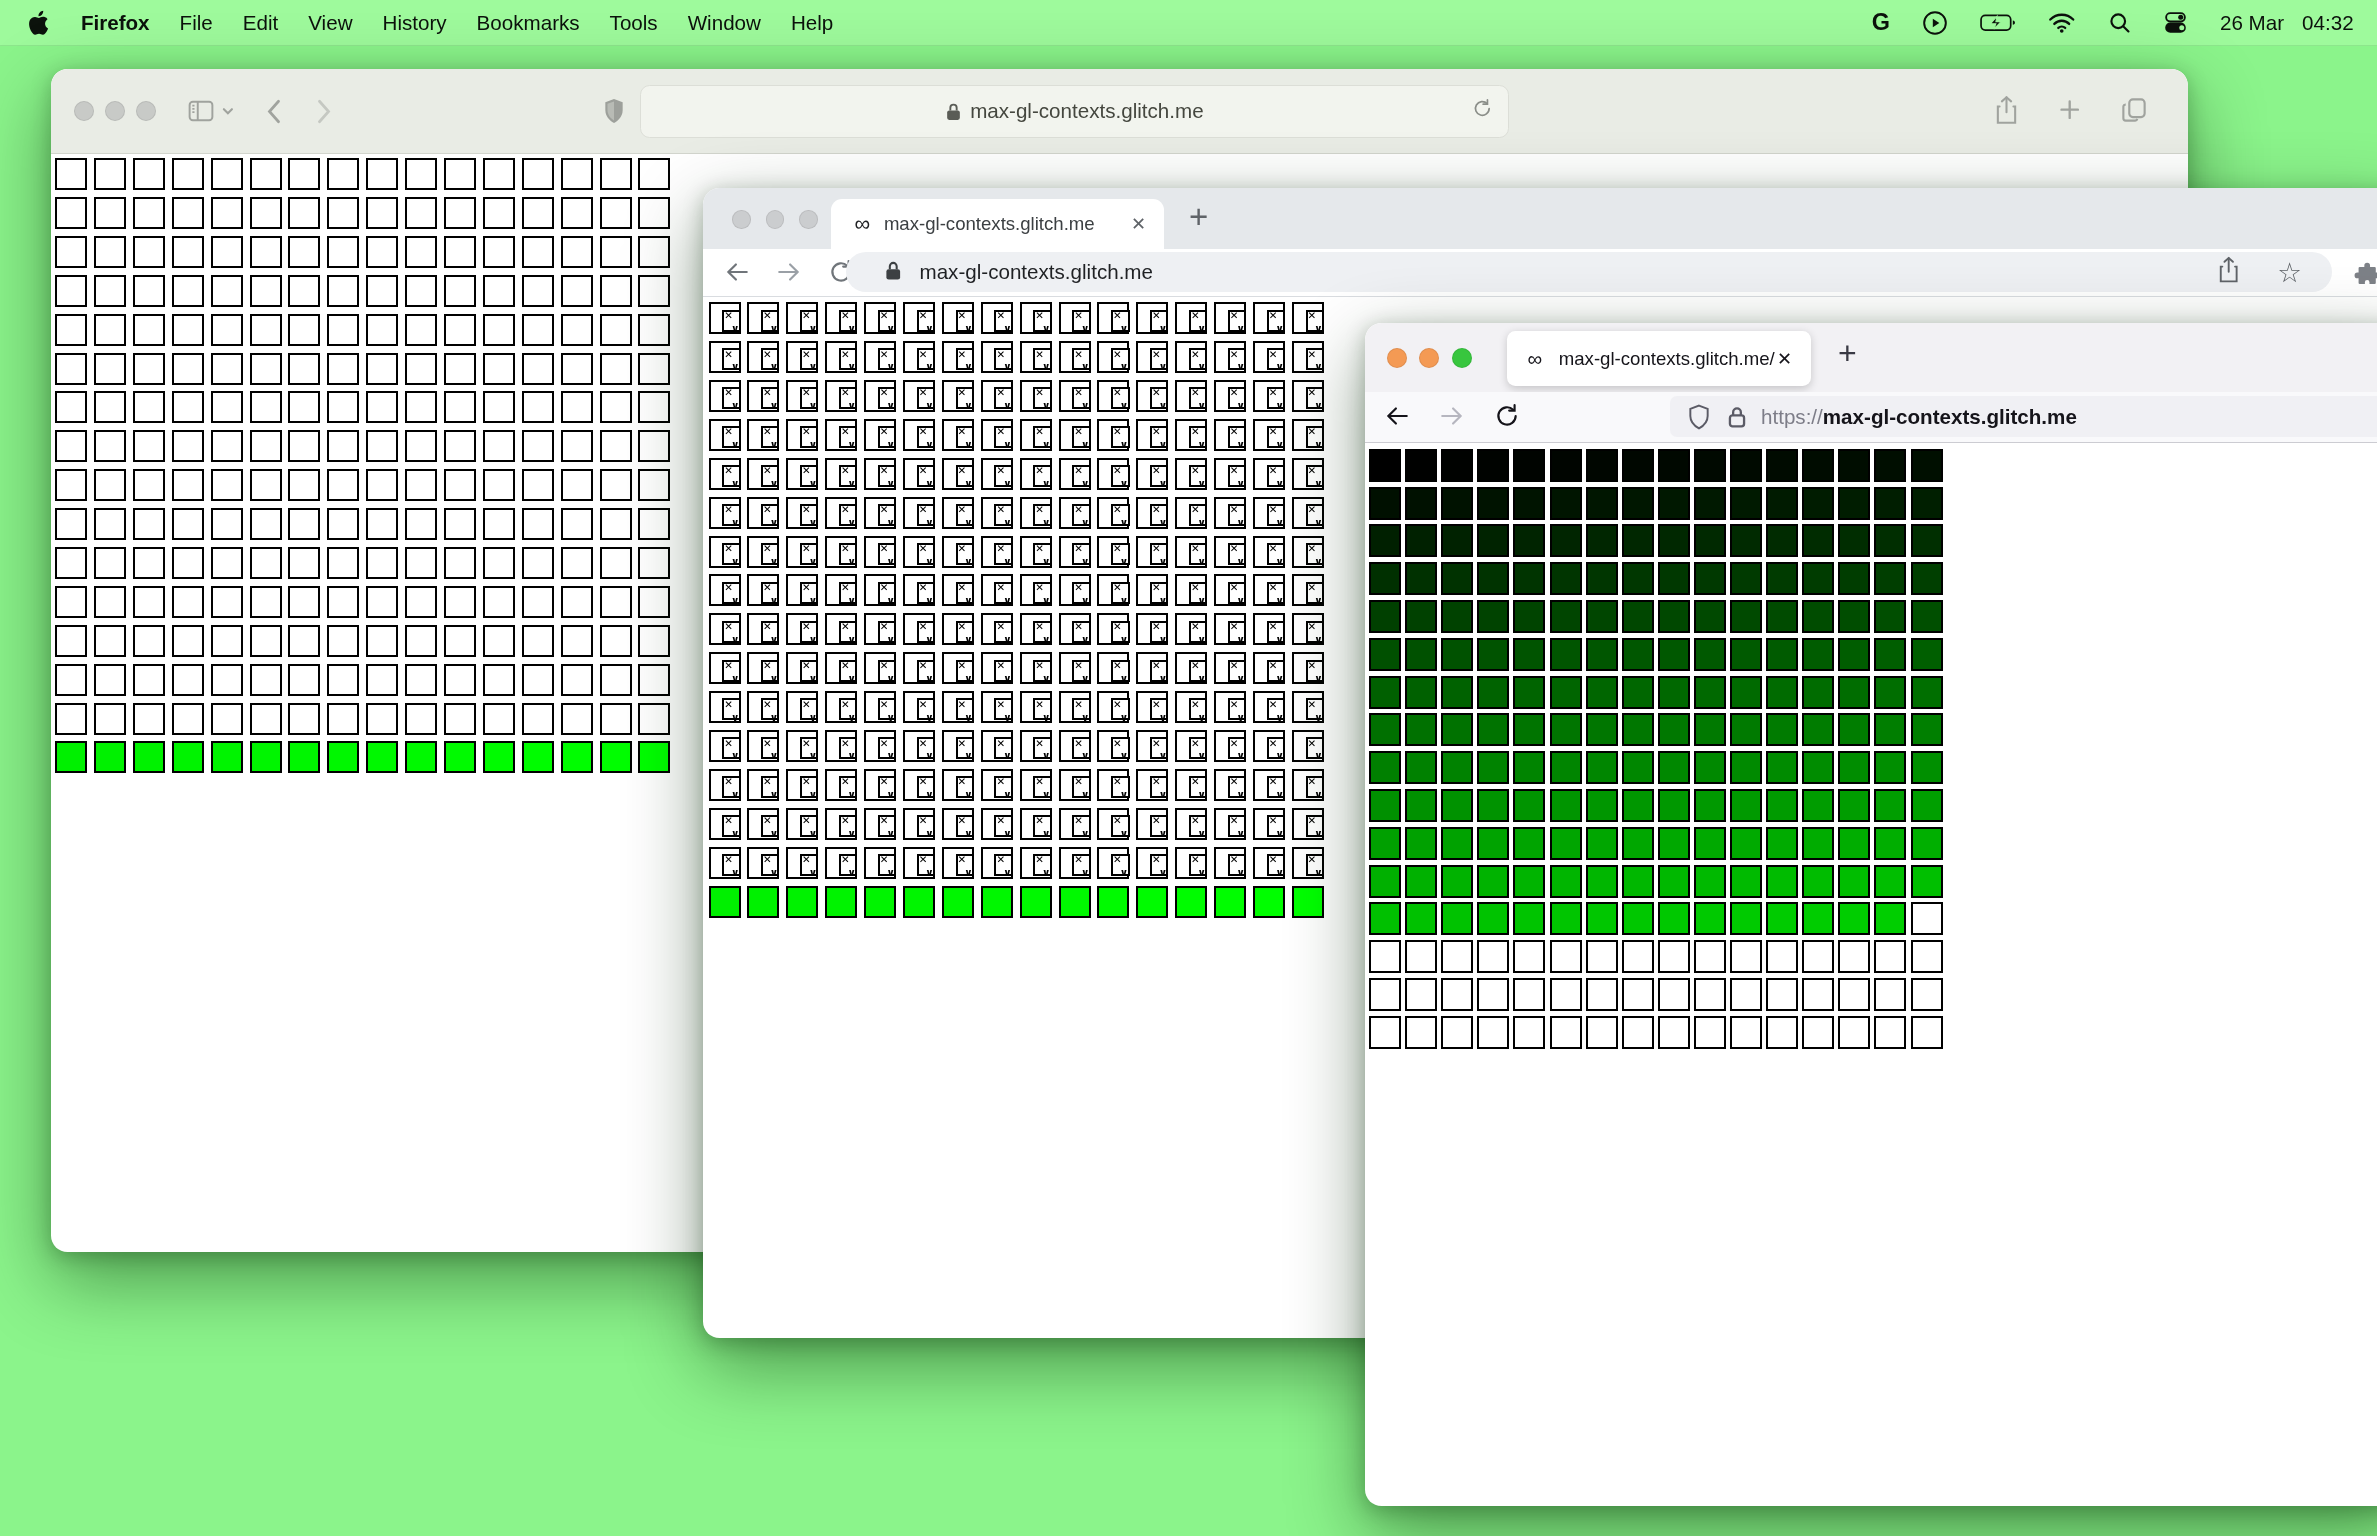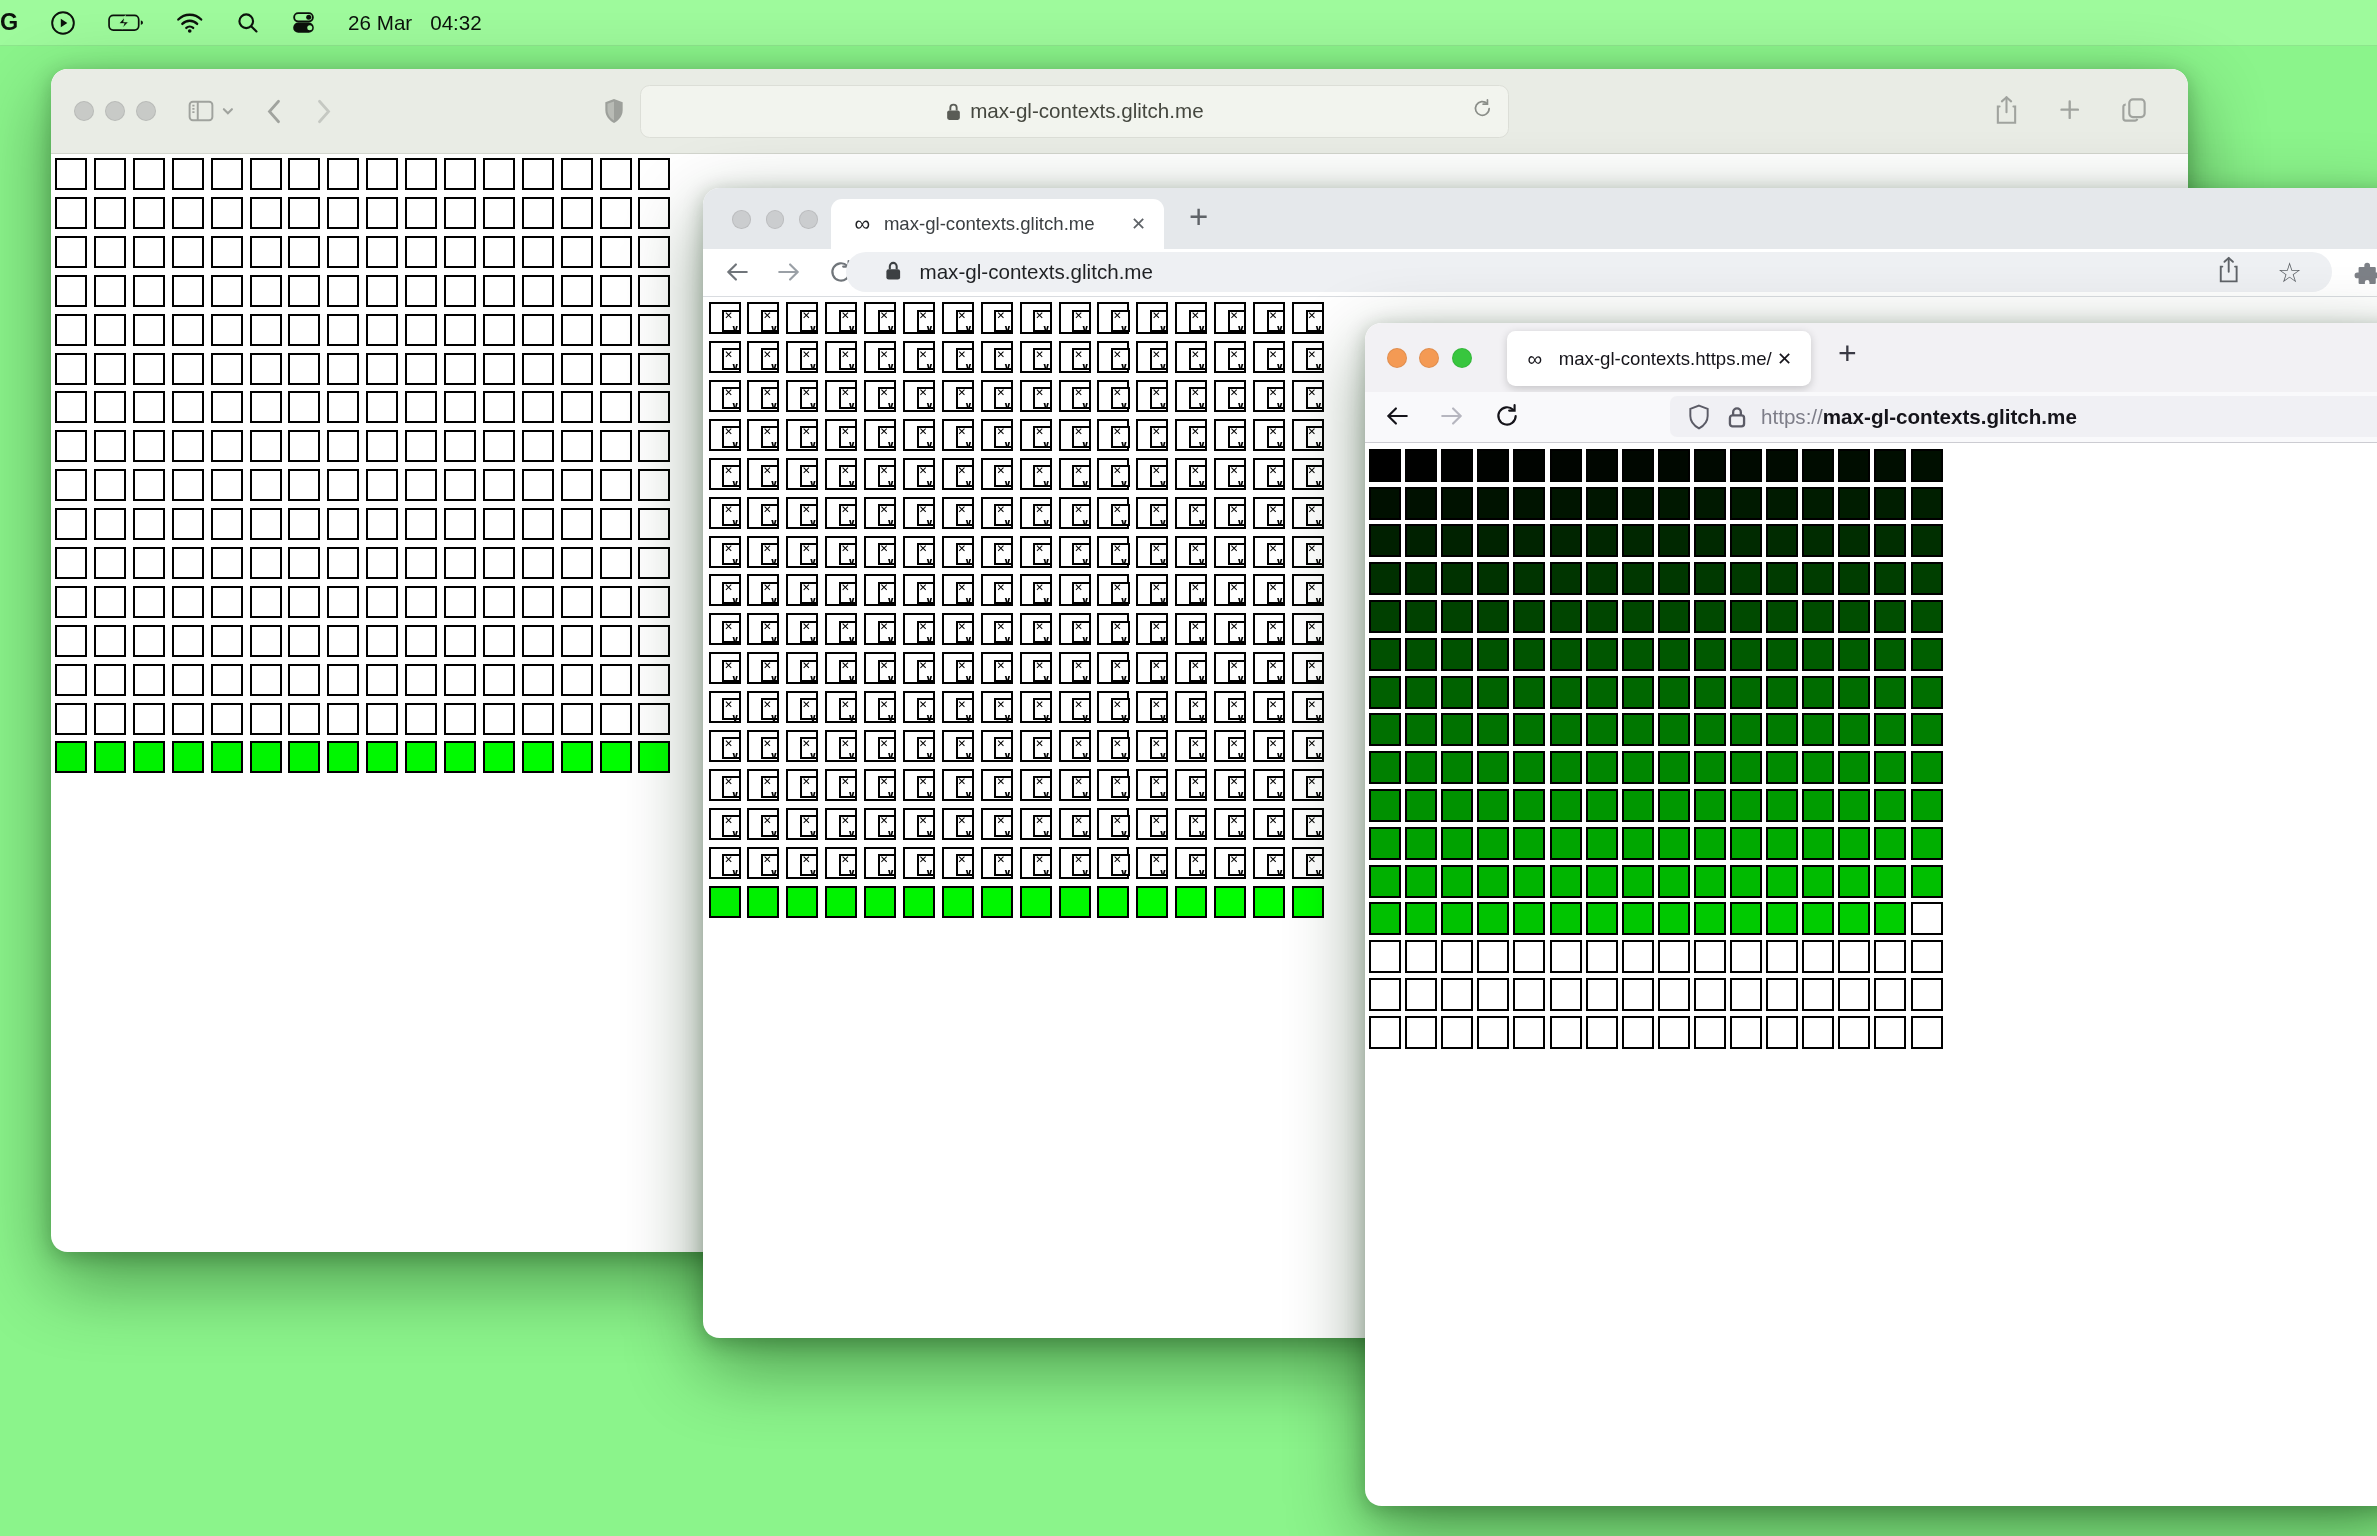--- a/index.html
+++ b/index.html
@@ -102,20 +102,38 @@
   
   .bimg{position:absolute;right:-2.1px;bottom:0.7px;width:14.4px;height:18px;
     border:2.1px solid #000;background:#fff;}
   .bimg .bx{position:absolute;left:0px;top:-2.8px;font-size:10.3px;color:#000;}
   .bimg .bw{position:absolute;right:-0.7px;bottom:-4.1px;font-size:10.3px;font-weight:bold;color:#000;}
 </style>
 </head>
 <body>
 
 <div class="menubar">
+  <div class="mb-left">
+    <span class="mb-ic">
+      <svg width="23.4" height="27.5" viewBox="0 0 24 28" fill="#0c120c">
+        <path d="M17.5 14.8c0-3 2.5-4.4 2.6-4.5-1.4-2.1-3.6-2.4-4.4-2.4-1.9-.2-3.6 1.1-4.6 1.1-1 0-2.4-1.1-4-1-2 0-3.9 1.2-5 3-2.1 3.7-.5 9.2 1.5 12.2 1 1.5 2.2 3.1 3.8 3 1.5-.1 2.1-1 3.9-1s2.3 1 4 1c1.6 0 2.7-1.5 3.7-3 1.1-1.7 1.6-3.3 1.6-3.4-.1 0-3.1-1.2-3.1-5zM14.4 5.6c.8-1 1.4-2.4 1.2-3.8-1.2.1-2.7.8-3.5 1.8-.8.9-1.5 2.3-1.3 3.7 1.4.1 2.8-.7 3.6-1.7z"></path>
+      </svg>
+    </span>
+    <span class="mb-app">Firefox</span>
+    <span class="mb-items">
+        <span>File</span>
+        <span>Edit</span>
+        <span>View</span>
+        <span>History</span>
+        <span>Bookmarks</span>
+        <span>Tools</span>
+        <span>Window</span>
+        <span>Help</span>
+      </span>
+  </div>
   <div class="mb-right">
     <span class="mb-ic g-glyph">G</span>
     <span class="mb-ic">
       <svg width="26" height="26" viewBox="0 0 24 24" fill="none" stroke="#0c120c" stroke-width="1.8">
         <circle cx="12" cy="12" r="10"></circle>
           <path d="M10 8l6 4-6 4z" fill="#0c120c" stroke="none"></path>
       </svg>
     </span>
     <span class="mb-ic">
       <svg width="36" height="23.4" viewBox="0 0 34 20" fill="none" stroke="#0c120c" stroke-width="1.6">
@@ -2005,21 +2023,21 @@
 
 <div class="window" id="win-firefox">
   <div class="ff-strip">
     <div class="lights">
       <span class="light" style="background:#f49a54;"></span>
       <span class="light" style="background:#f49a54;"></span>
       <span class="light" style="background:#38c63e;"></span>
     </div>
     <div class="ff-tab">
       <span class="fav">∞</span>
-      <span class="title">max-gl-contexts.https.me/</span>
+      <span class="title">max-gl-contexts.glitch.me/</span>
       <span class="close">✕</span>
     </div>
     <span class="ff-newtab">+</span>
   </div>
   <div class="ff-toolbar">
     <div class="ff-nav">
       <span>
         <svg width="26" height="26" viewBox="0 0 24 24" fill="none" stroke="currentColor" stroke-width="2" stroke-linecap="round">
           <path d="M11 5l-7 7 7 7M4 12h17"></path>
         </svg>

